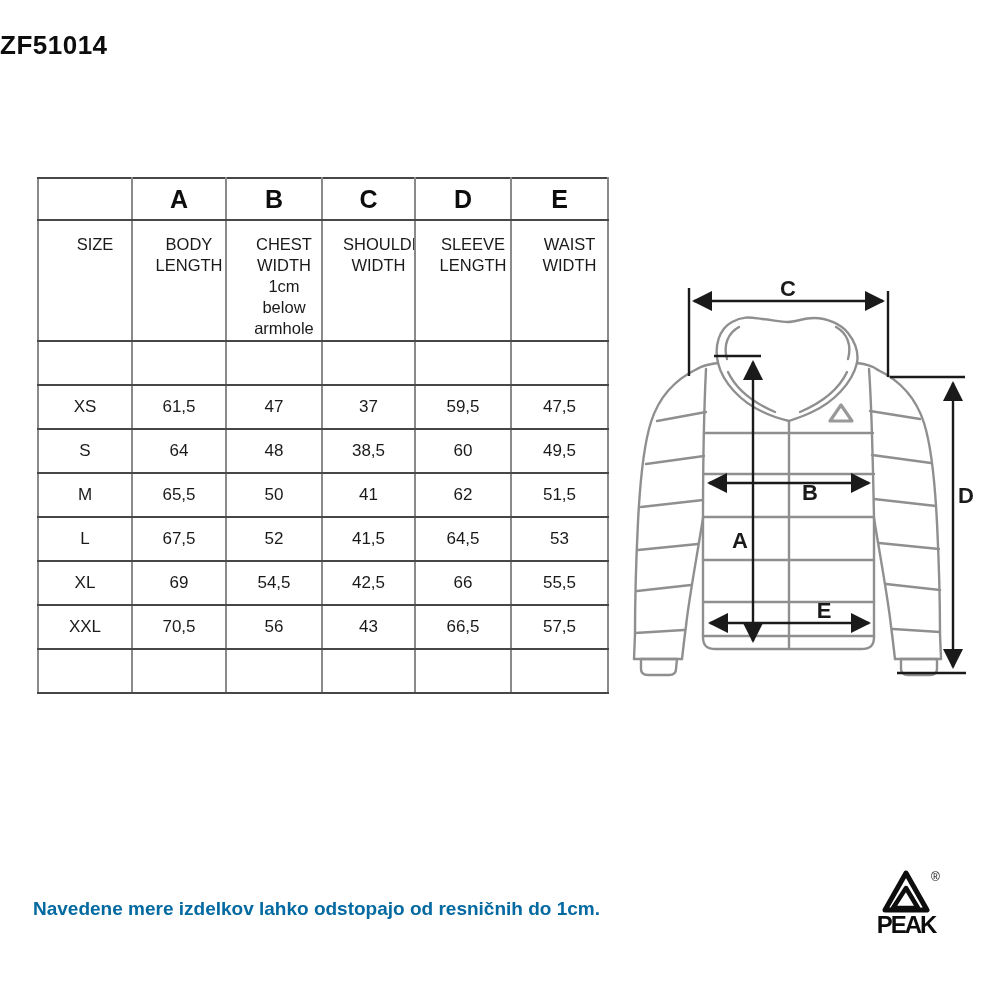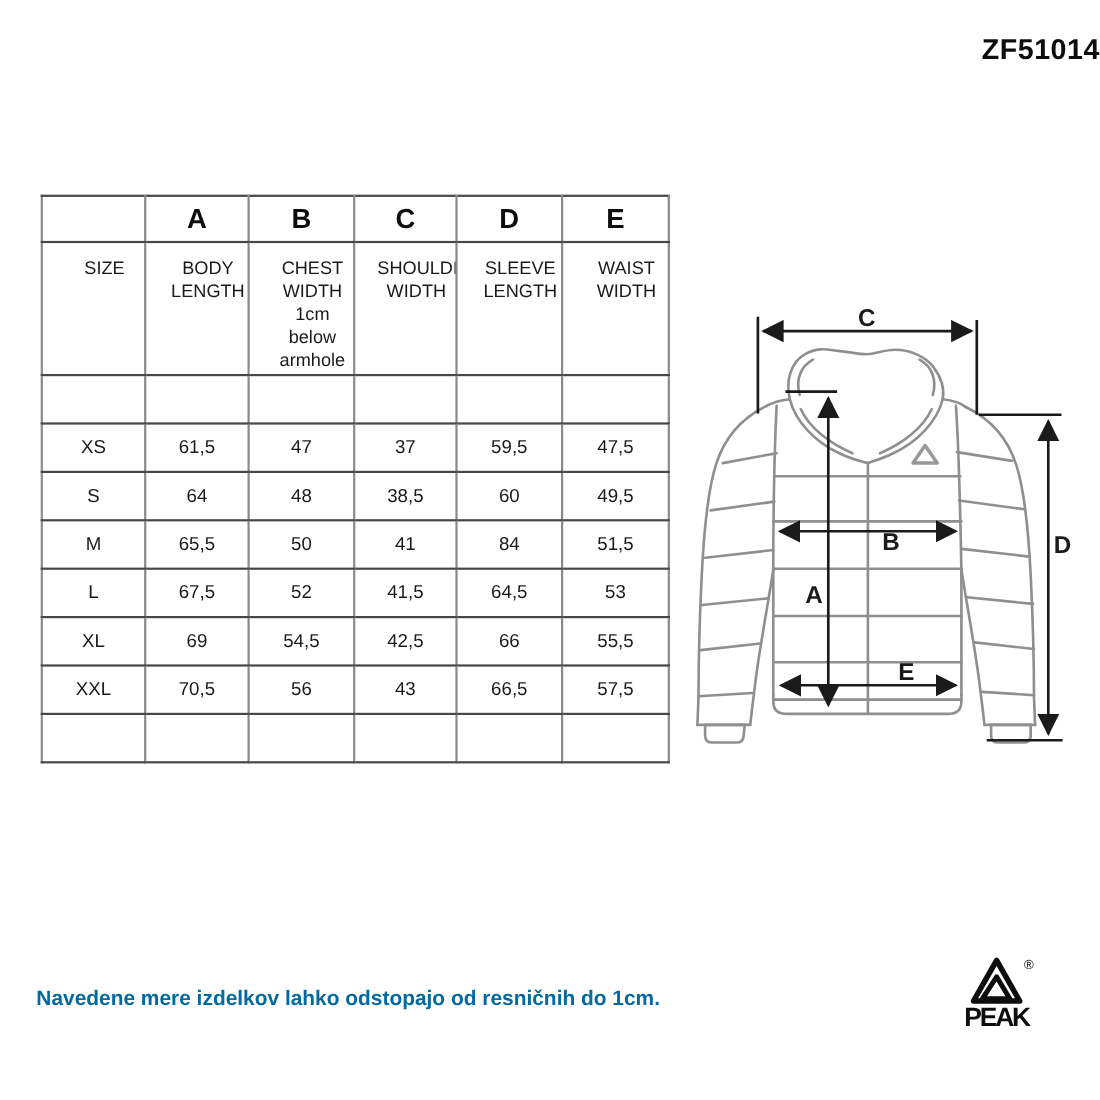--- a/index.html
+++ b/index.html
@@ -10,21 +10,21 @@
     background: #ffffff;
     font-family: "Liberation Sans", sans-serif;
     color: #111111;
     overflow: hidden;
   }
   .title {
     position: absolute;
     top: 30px;
     left: 0;
     width: 100%;
-    text-align: right;
+    text-align: left;
     font-size: 26px;
     font-weight: bold;
     letter-spacing: 0.5px;
     color: #0d0d0d;
   }
   table.size-table {
     position: absolute;
     left: 37px;
     top: 177px;
     width: 570px;
@@ -181,21 +181,21 @@
           <td>48</td>
           <td>38,5</td>
           <td>60</td>
           <td>49,5</td>
         </tr>
         <tr>
           <td>M</td>
           <td>65,5</td>
           <td>50</td>
           <td>41</td>
-          <td>84</td>
+          <td>62</td>
           <td>51,5</td>
         </tr>
         <tr>
           <td>L</td>
           <td>67,5</td>
           <td>52</td>
           <td>41,5</td>
           <td>64,5</td>
           <td>53</td>
         </tr>

